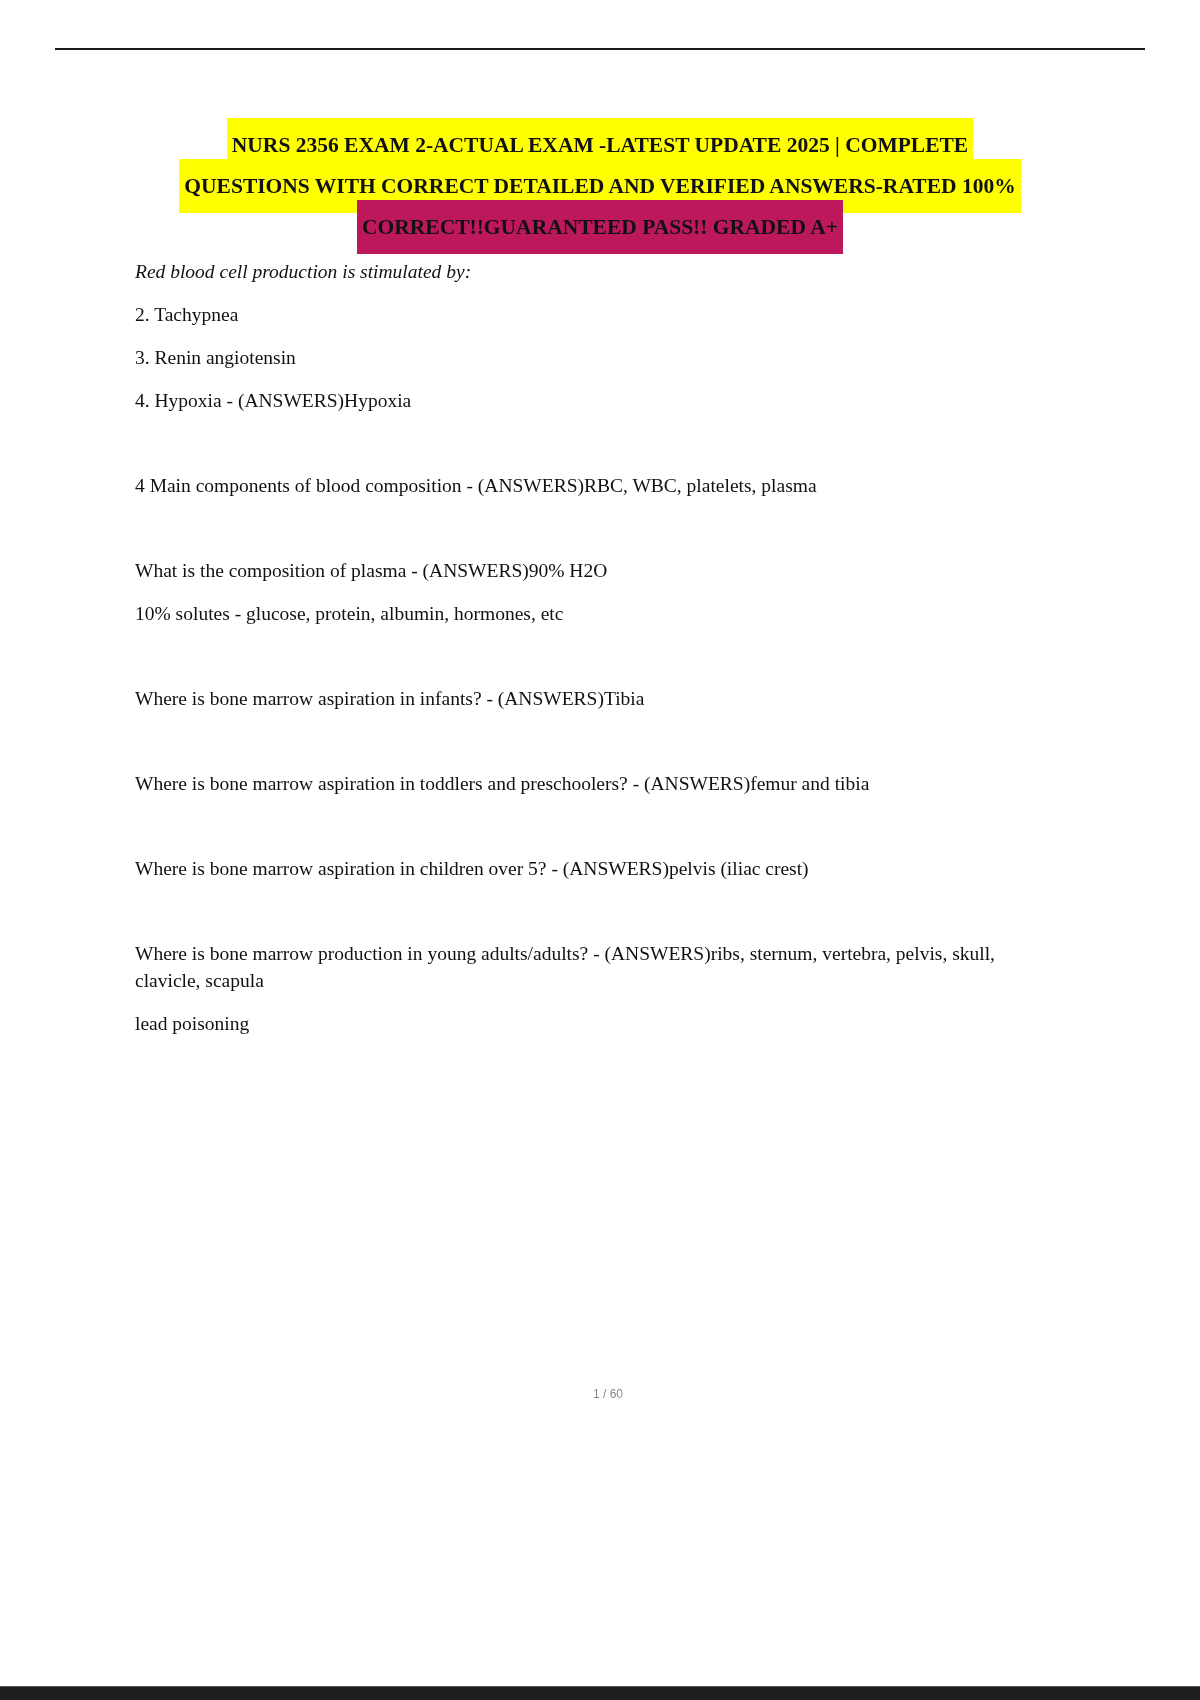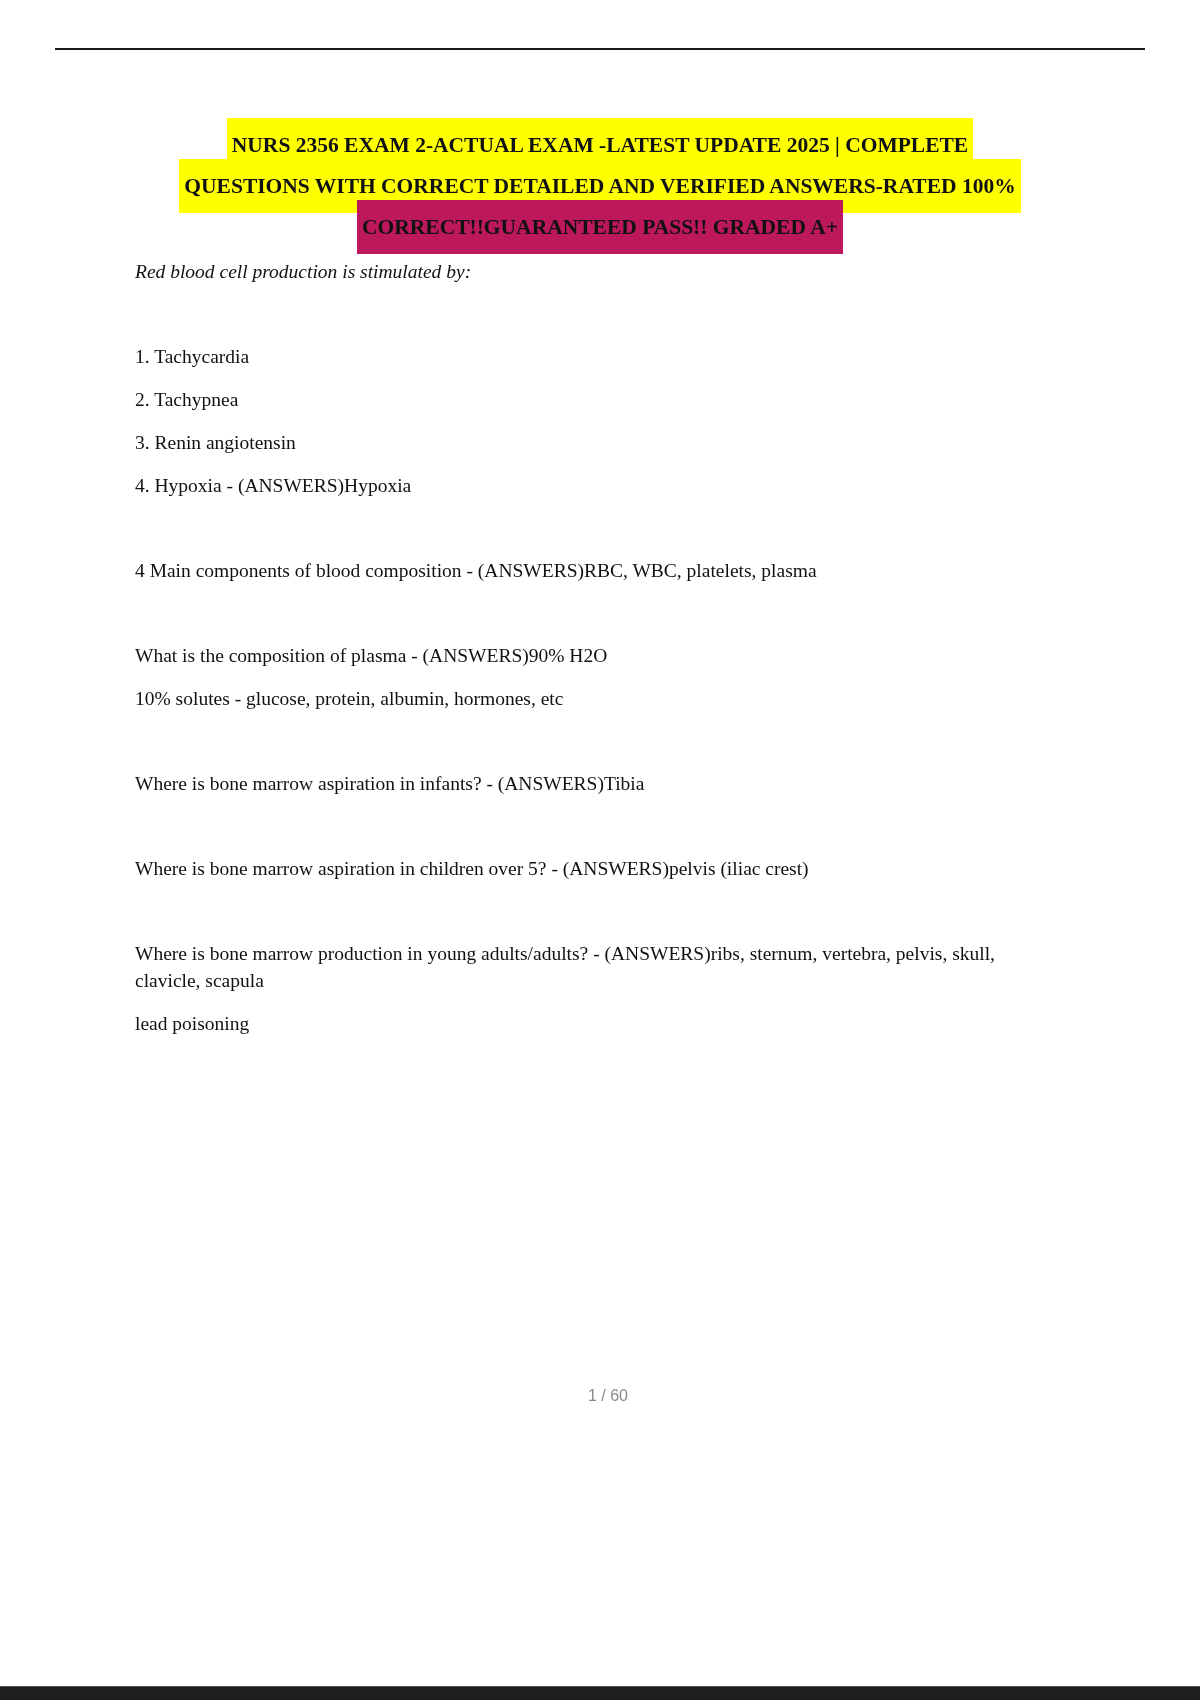--- a/index.html
+++ b/index.html
@@ -65,21 +65,21 @@
   .para.gap {
     margin-top: 58px;
   }
   .page-number {
     position: absolute;
     left: 0;
     right: 0;
     top: 1387px;
     text-align: center;
     font-family: "Liberation Sans", "DejaVu Sans", sans-serif;
-    font-size: 16px;
+    font-size: 12px;
     color: #8a8a8a;
     padding-left: 16px;
   }
   .bottom-bar {
     position: absolute;
     left: 0;
     right: 0;
     bottom: 0;
     height: 13px;
     background: #1e1e1e;
@@ -100,28 +100,28 @@
     <div class="title-line">
       <span class="hl" style="background: rgb(255, 255, 0); text-align: right;">QUESTIONS WITH CORRECT DETAILED AND VERIFIED ANSWERS-RATED 100%</span>
     </div>
     <div class="title-line">
       <span class="hl" style="background: #be185d;">CORRECT!!GUARANTEED PASS!! GRADED A+</span>
     </div>
   </div>
 
   <div class="content">
       <p class="para">Red blood cell production is stimulated by:</p>
-      <p class="para gap">1. Tachycardia</p>
       <p class="para">2. Tachypnea</p>
       <p class="para">3. Renin angiotensin</p>
       <p class="para">4. Hypoxia - (ANSWERS)Hypoxia</p>
       <p class="para gap">4 Main components of blood composition - (ANSWERS)RBC, WBC, platelets, plasma</p>
       <p class="para gap">What is the composition of plasma - (ANSWERS)90% H2O</p>
       <p class="para">10% solutes - glucose, protein, albumin, hormones, etc</p>
       <p class="para gap">Where is bone marrow aspiration in infants? - (ANSWERS)Tibia</p>
+      <p class="para gap">Where is bone marrow aspiration in toddlers and preschoolers? - (ANSWERS)femur and tibia</p>
       <p class="para gap">Where is bone marrow aspiration in children over 5? - (ANSWERS)pelvis (iliac crest)</p>
       <p class="para gap">Where is bone marrow production in young adults/adults? - (ANSWERS)ribs, sternum, vertebra, pelvis, skull, clavicle, scapula</p>
       <p class="para">lead poisoning</p>
     </div>
 
   <div class="page-number">1 / 60</div>
 
   <div class="bottom-bar"></div>
 
 </div>

